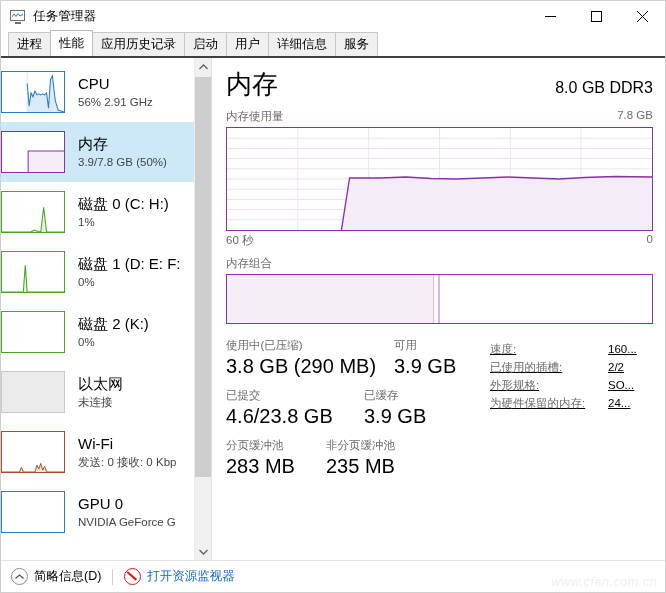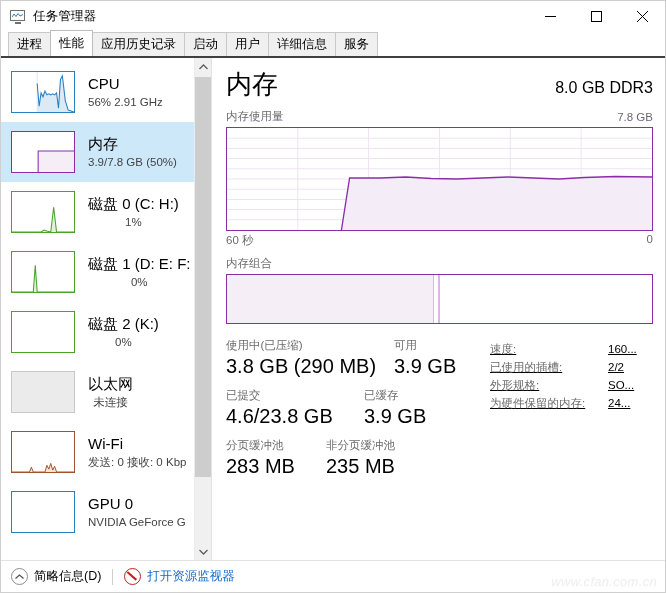--- a/index.html
+++ b/index.html
@@ -120,21 +120,20 @@
   }
   .sidebar {
     flex: 1 1 auto;
     padding-top: 4px;
     overflow: hidden;
     position: relative;
   }
   .side-item {
     display: flex; align-items: center;
     height: 60px;
-    padding-left: 10px;
     position: relative;
   }
   .side-item.selected { background: #cde8f9; }
   .thumb {
     width: 64px; height: 42px;
     flex: 0 0 64px;
     border: 1px solid #4a9cd6;
     background: #ffffff;
     position: relative;
     overflow: hidden;
@@ -149,21 +148,20 @@
   .side-title {
     font-size: 15px; color: #000;
     line-height: 19px;
     white-space: nowrap;
   }
   .side-sub {
     font-size: 11.5px; color: #444;
     line-height: 16px;
     white-space: nowrap;
     margin-top: 1px;
-    text-align: center;
   }
 
   
   .vscroll {
     flex: 0 0 17px;
     width: 17px;
     background: #f0f0f0;
     border-left: 1px solid #ebebeb;
     display: flex; flex-direction: column;
     position: relative;
@@ -187,21 +185,21 @@
     position: relative;
     min-width: 0;
   }
   .main-head {
     display: flex; align-items: baseline; justify-content: space-between;
   }
   .main-title { font-size: 26px; color: #000; line-height: 32px; }
   .main-spec { font-size: 16px; color: #000; text-align: center; }
 
   .chart-caption {
-    display: flex; justify-content: space-between; align-items: center;
+    display: flex; justify-content: space-between; align-items: flex-start;
     margin-top: 9px;
   }
   .cap-left { font-size: 11.5px; color: #6b6b6b; }
   .cap-right { font-size: 11.5px; color: #6b6b6b; }
 
   .graph-box {
     margin-top: 3px;
     height: 104px;
     border: 1px solid #8a2ea8;
     position: relative;

